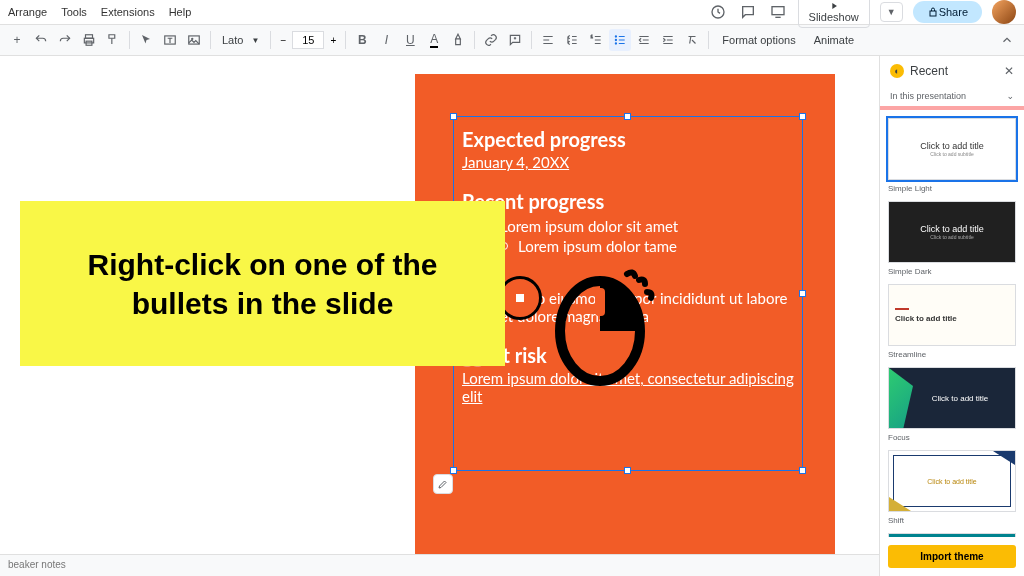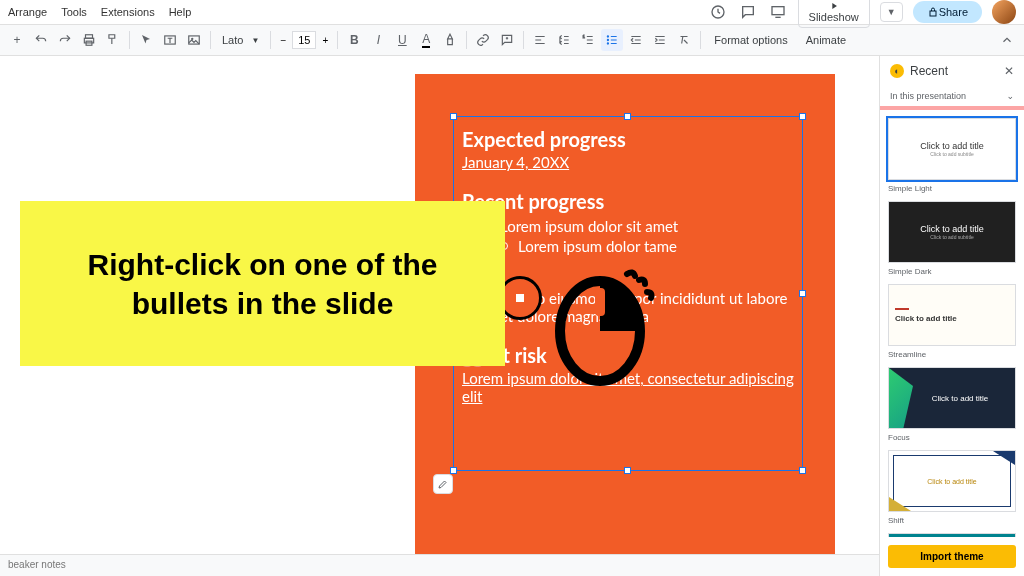--- a/index.html
+++ b/index.html
@@ -16,21 +16,21 @@
 .avatar { width: 24px; height: 24px; border-radius: 50%; background: linear-gradient(135deg, #f4a460, #8b4513); }
 .dropdown-arrow { border: 1px solid #dadce0; border-radius: 4px; padding: 4px 6px; font-size: 9px; color: #5f6368; cursor: pointer; }
 
 
 .toolbar { display: flex; align-items: center; height: 32px; padding: 0 6px; background: #f8f9fa; border-top: 1px solid #e0e0e0; border-bottom: 1px solid #e0e0e0; gap: 2px; }
 .tool-btn { width: 22px; height: 22px; display: flex; align-items: center; justify-content: center; color: #5f6368; cursor: pointer; border-radius: 3px; }
 .tool-btn.active { background: #e8f0fe; color: #1a73e8; }
 .tool-sep { width: 1px; height: 18px; background: #dadce0; margin: 0 3px; }
 .font-select { display: flex; align-items: center; gap: 8px; padding: 2px 6px; font-size: 11px; color: #3c4043; cursor: pointer; justify-content: space-between; }
 .font-size { display: flex; align-items: center; gap: 2px; }
-.font-size input { width: 24px; text-align: center; border: 1px solid #dadce0; font-size: 11px; padding: 2px; }
+.font-size input { width: 32px; text-align: center; border: 1px solid #dadce0; font-size: 11px; padding: 2px; }
 .size-btn { width: 14px; height: 18px; display: flex; align-items: center; justify-content: center; font-size: 10px; cursor: pointer; }
 .format-text { font-size: 11px; color: #3c4043; padding: 0 8px; cursor: pointer; }
 
 
 .main { display: flex; height: calc(100% - 56px); }
 .canvas-area { flex: 1; background: #fff; position: relative; overflow: hidden; }
 .slide { position: absolute; left: 415px; top: 18px; width: 420px; height: 500px; background: #f25c27; }
 .textbox { position: absolute; left: 38px; top: 42px; width: 350px; height: 355px; border: 1px solid #1a73e8; }
 .handle { position: absolute; width: 7px; height: 7px; background: #fff; border: 1px solid #1a73e8; }
 .h-tl { top: -4px; left: -4px; } .h-t { top: -4px; left: calc(50% - 4px); } .h-tr { top: -4px; right: -4px; }

